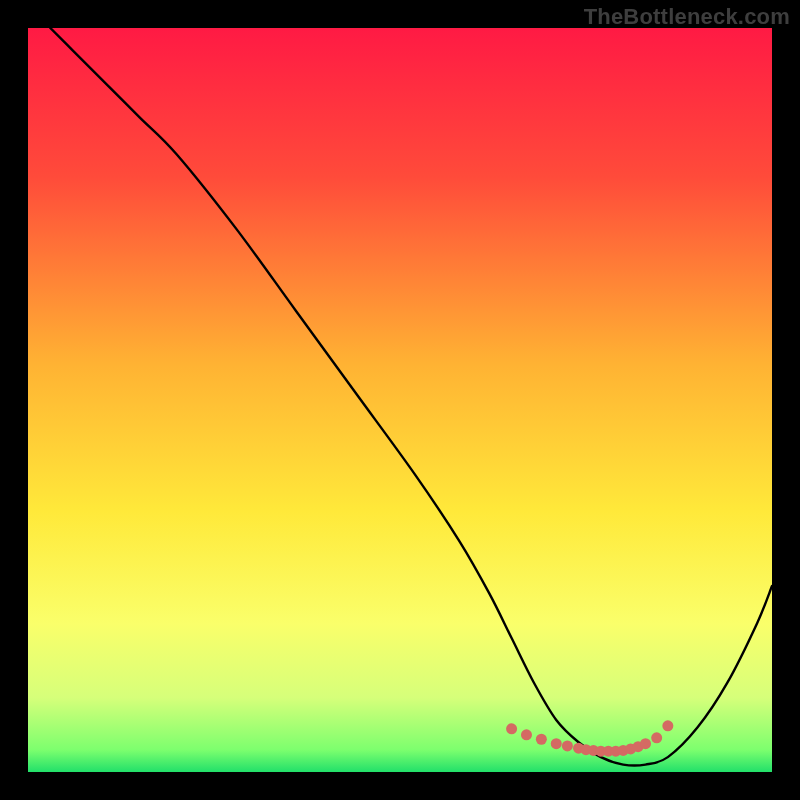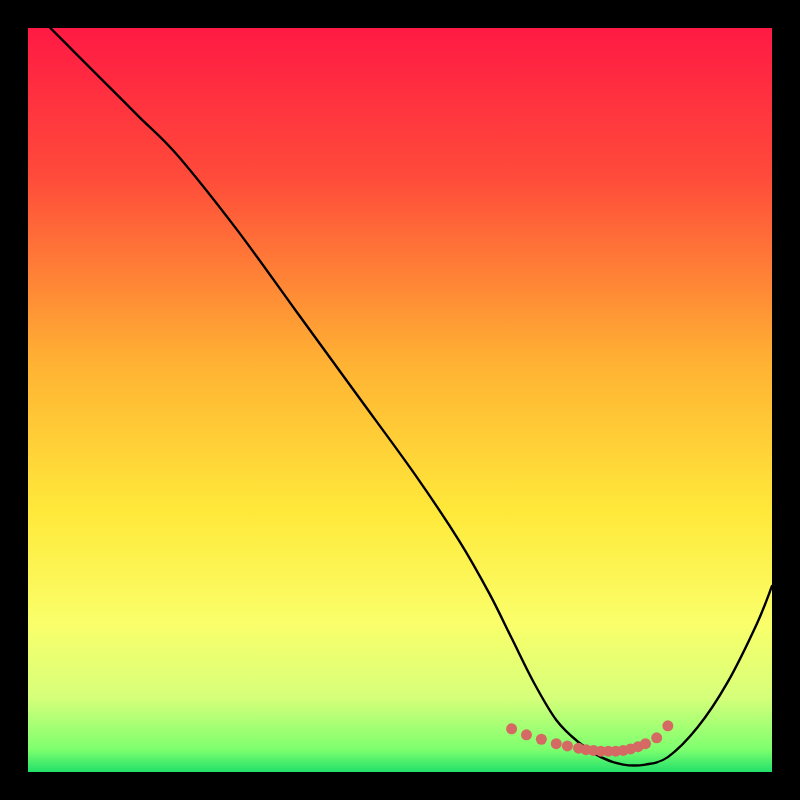--- a/index.html
+++ b/index.html
@@ -28,20 +28,21 @@
     width: 744px;
     height: 744px;
     overflow: hidden;
   }
   .plot-area svg { display: block; }
 </style>
 </head>
 <body>
 
 <div class="frame">
+  <div class="watermark">TheBottleneck.com</div>
   <div class="plot-area">
     <svg id="chart-svg" width="744" height="744" viewBox="0 0 744 744">
         <defs>
           <linearGradient id="bg-grad" x1="0" y1="0" x2="0" y2="1">
             <stop offset="0%" stop-color="#ff1a44"></stop>
             <stop offset="20%" stop-color="#ff4b3a"></stop>
             <stop offset="45%" stop-color="#ffb233"></stop>
             <stop offset="65%" stop-color="#ffe93a"></stop>
             <stop offset="80%" stop-color="#faff6a"></stop>
             <stop offset="90%" stop-color="#d6ff7a"></stop>

